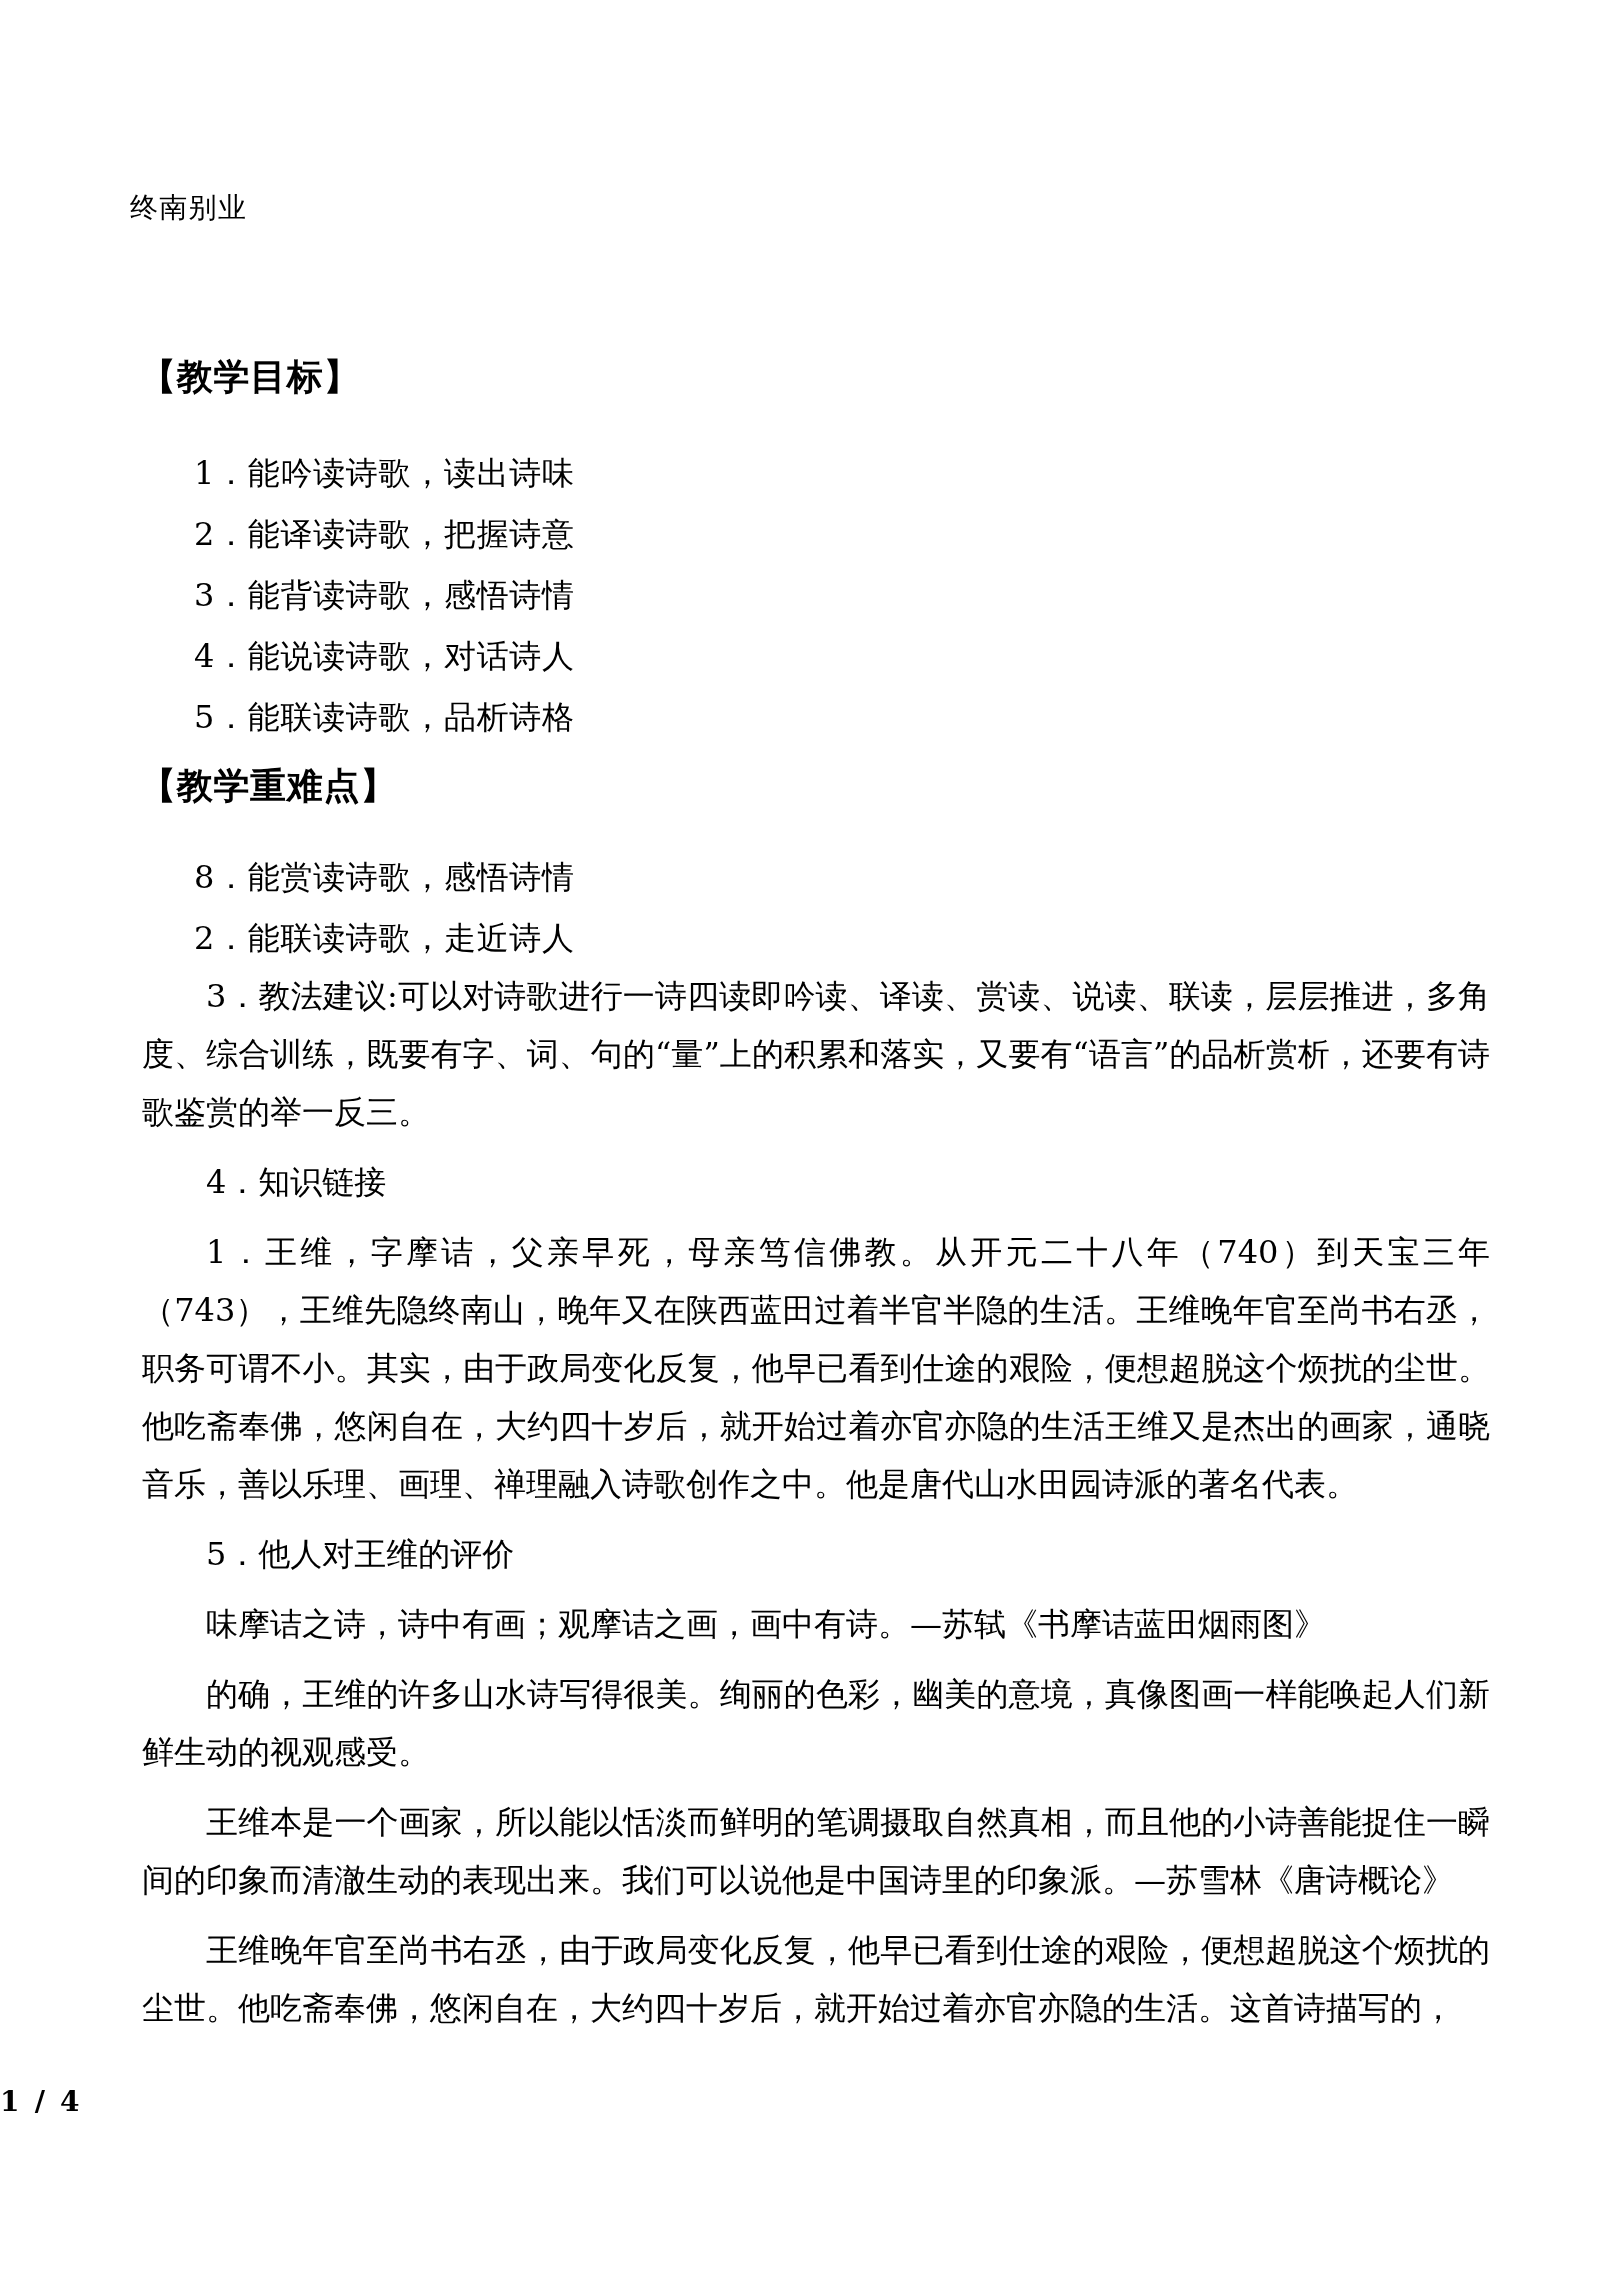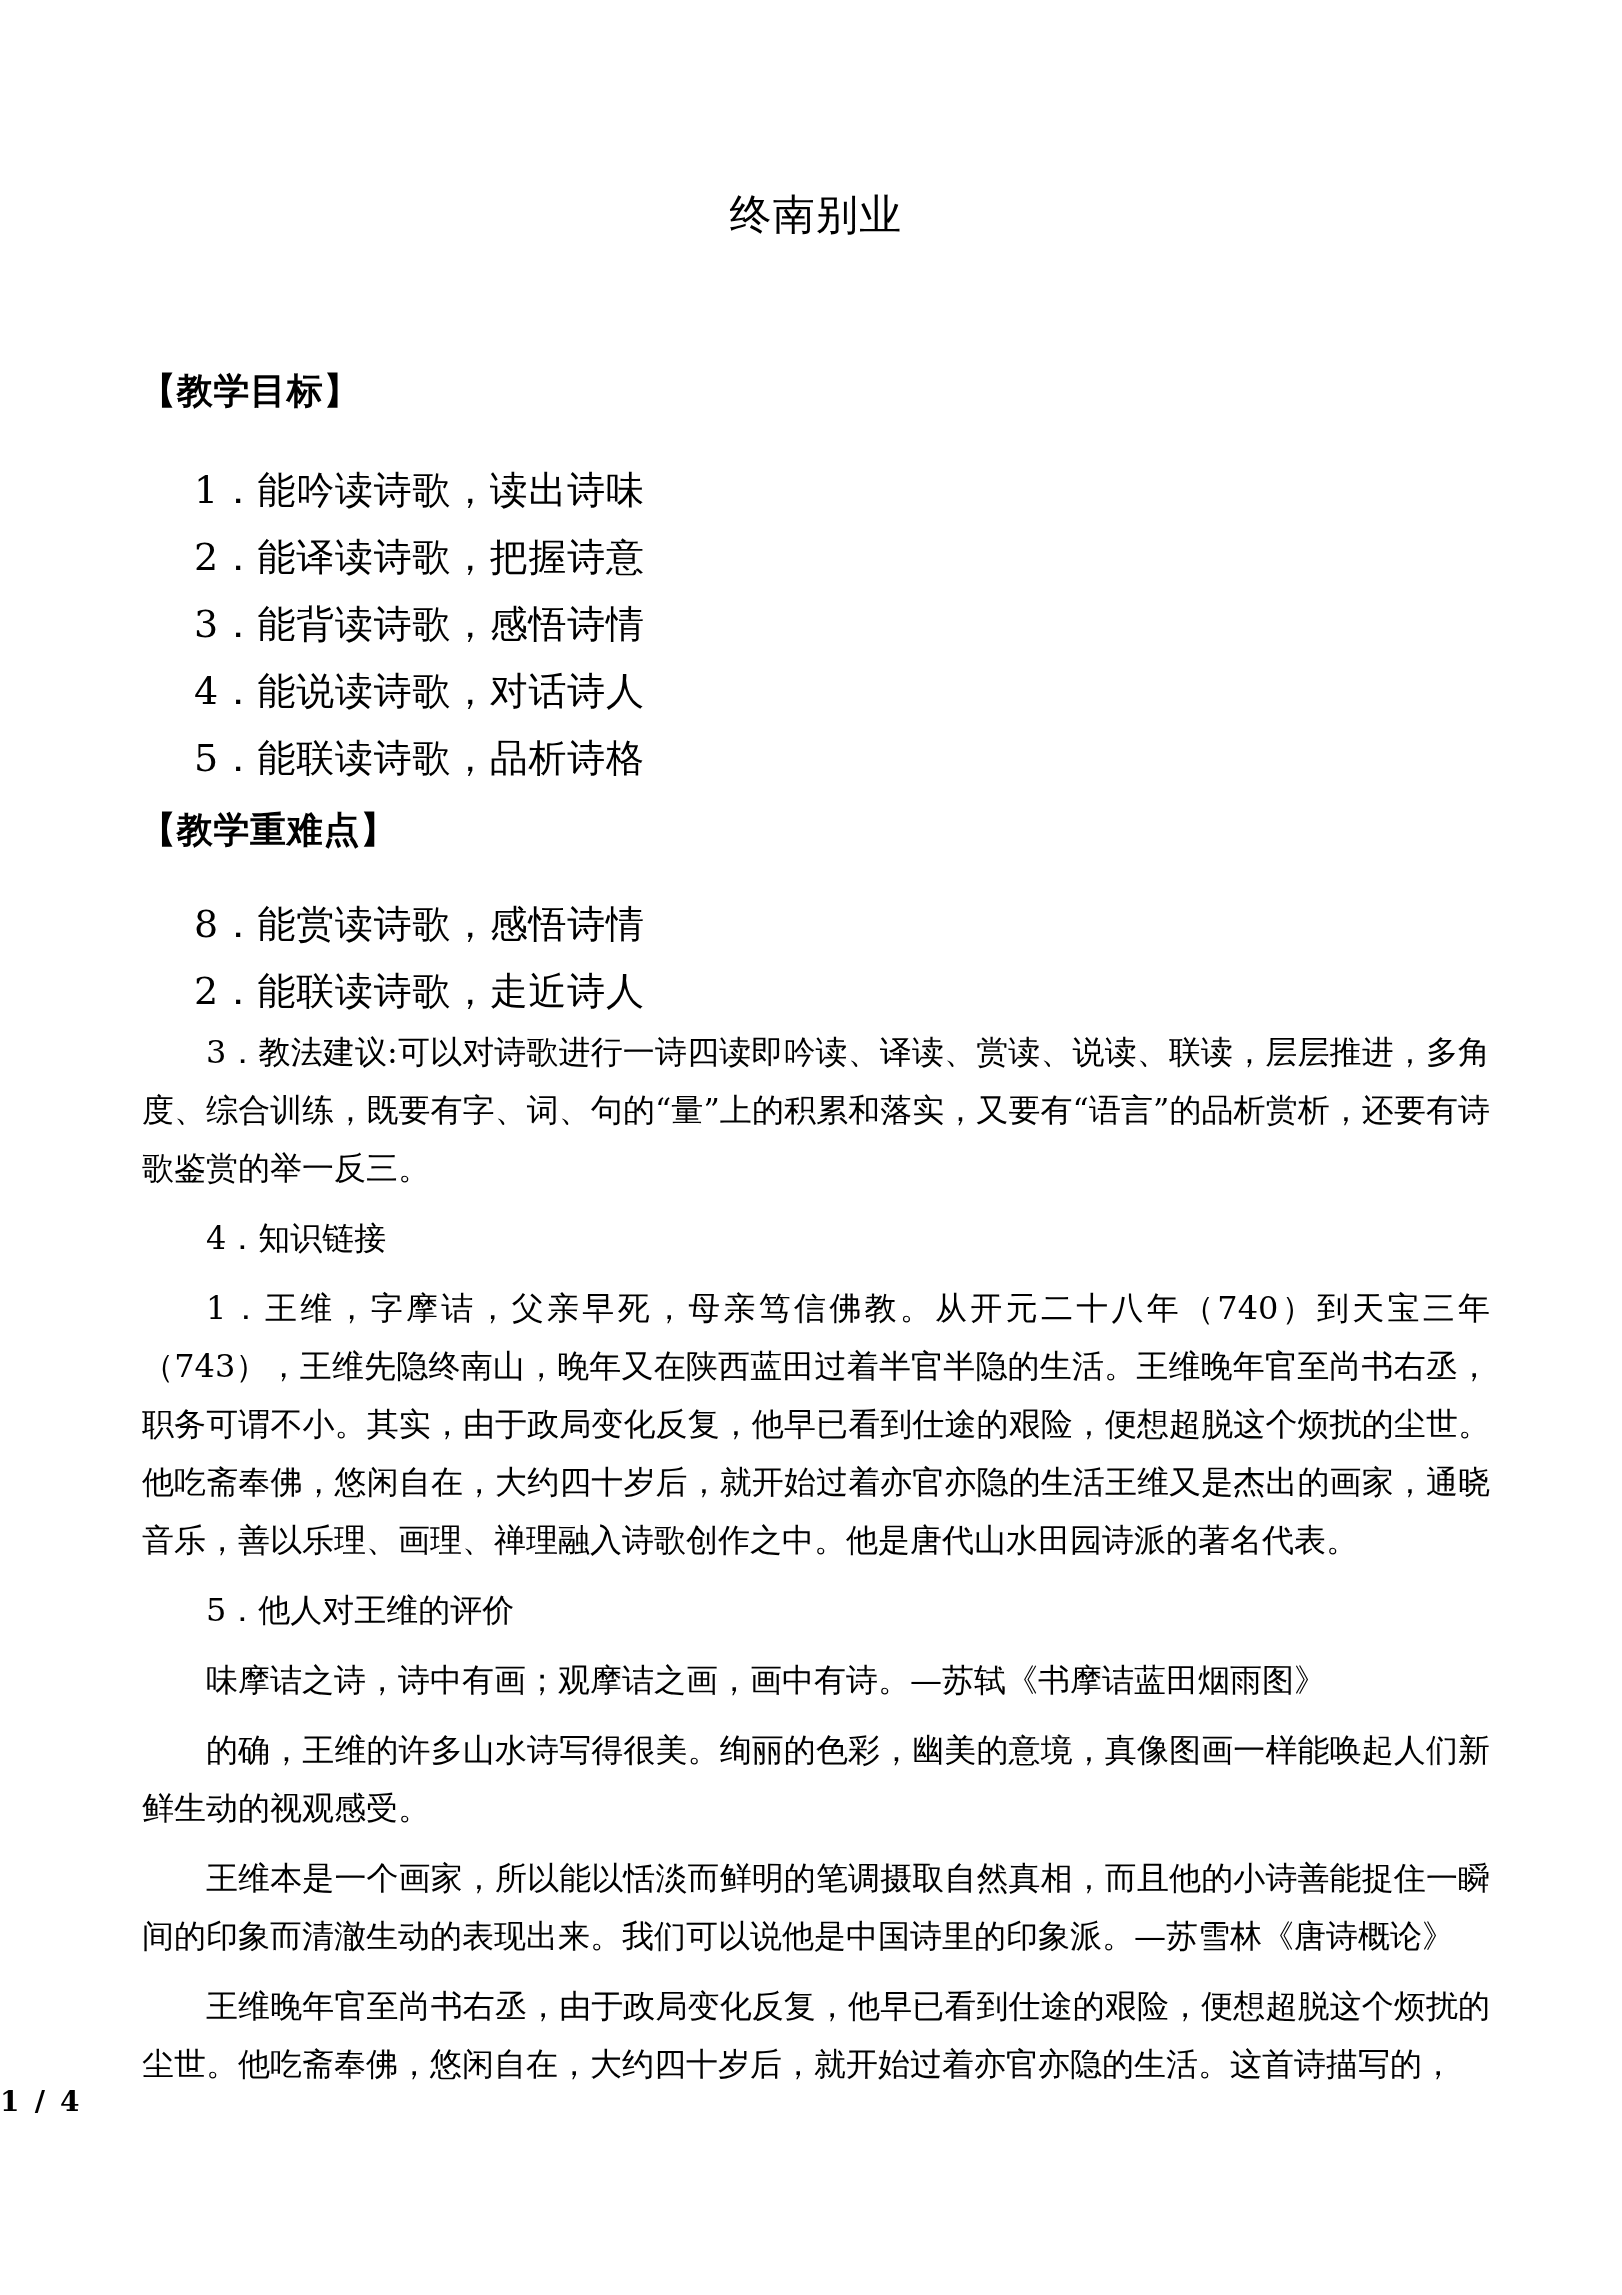--- a/index.html
+++ b/index.html
@@ -21,22 +21,21 @@
     padding: 0;
     overflow: hidden;
   }
   .content {
     position: absolute;
     left: 130px;
     top: 0;
     width: 1372px;
   }
   .doc-title {
-    text-align: center;
-    font-size: 42px;
+    font-size: 28px;
     line-height: 1.0;
     font-weight: normal;
     margin: 0;
     padding-top: 194px;
     letter-spacing: 1.3px;
   }
   .section-head {
     font-size: 36px;
     font-weight: bold;
     line-height: 1.0;
@@ -45,21 +44,21 @@
   }
   .head-goals { padding-top: 126px; }
   .head-focus { padding-top: 24px; }
 
   .list {
     list-style: none;
     margin: 0;
     padding: 0;
   }
   .list-item {
-    font-size: 38px;
+    font-size: 32px;
     line-height: 1.0;
     padding-left: 64px;
     margin-top: 29px;
     letter-spacing: 0.7px;
     white-space: nowrap;
   }
   .goals-list { padding-top: 24px; }
   .focus-list { padding-top: 18.6px; }
 
   .para {

